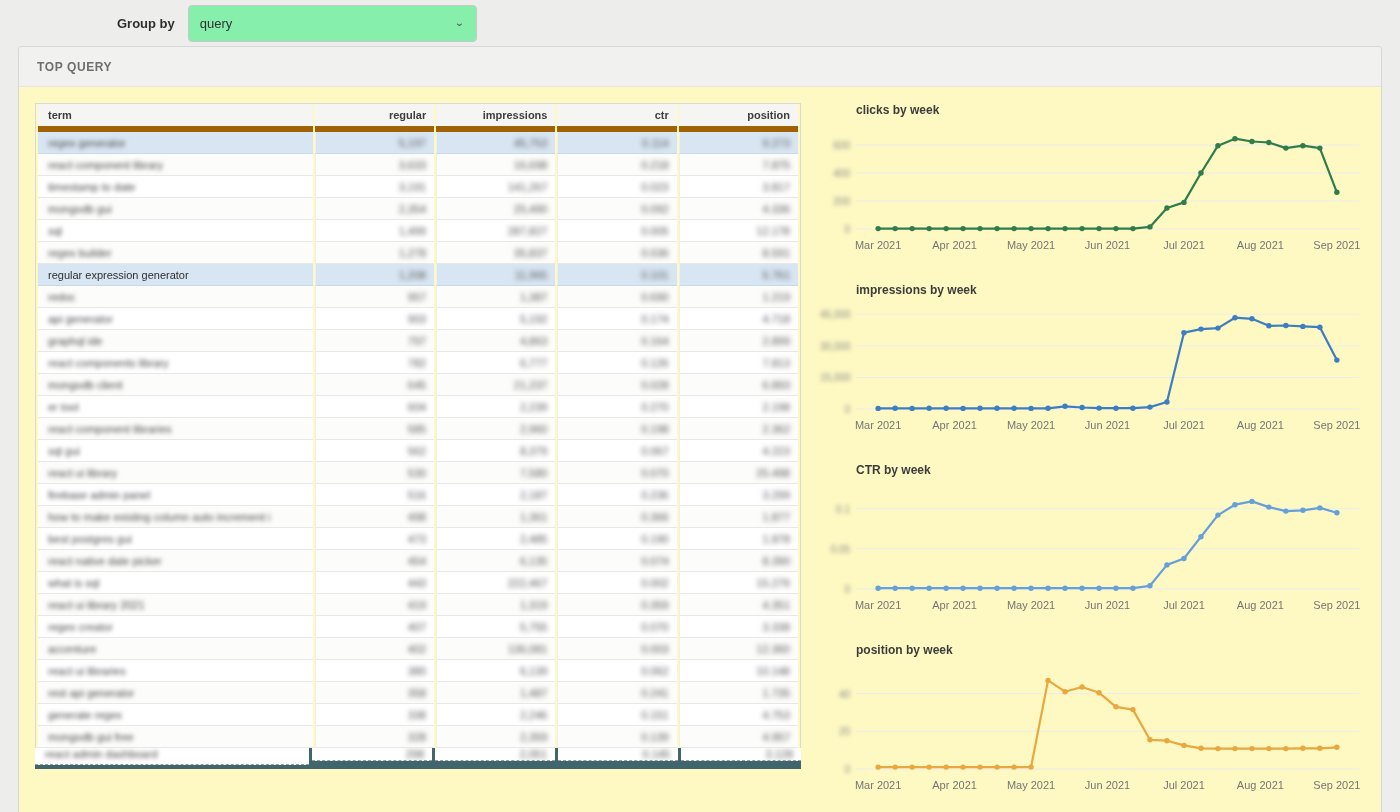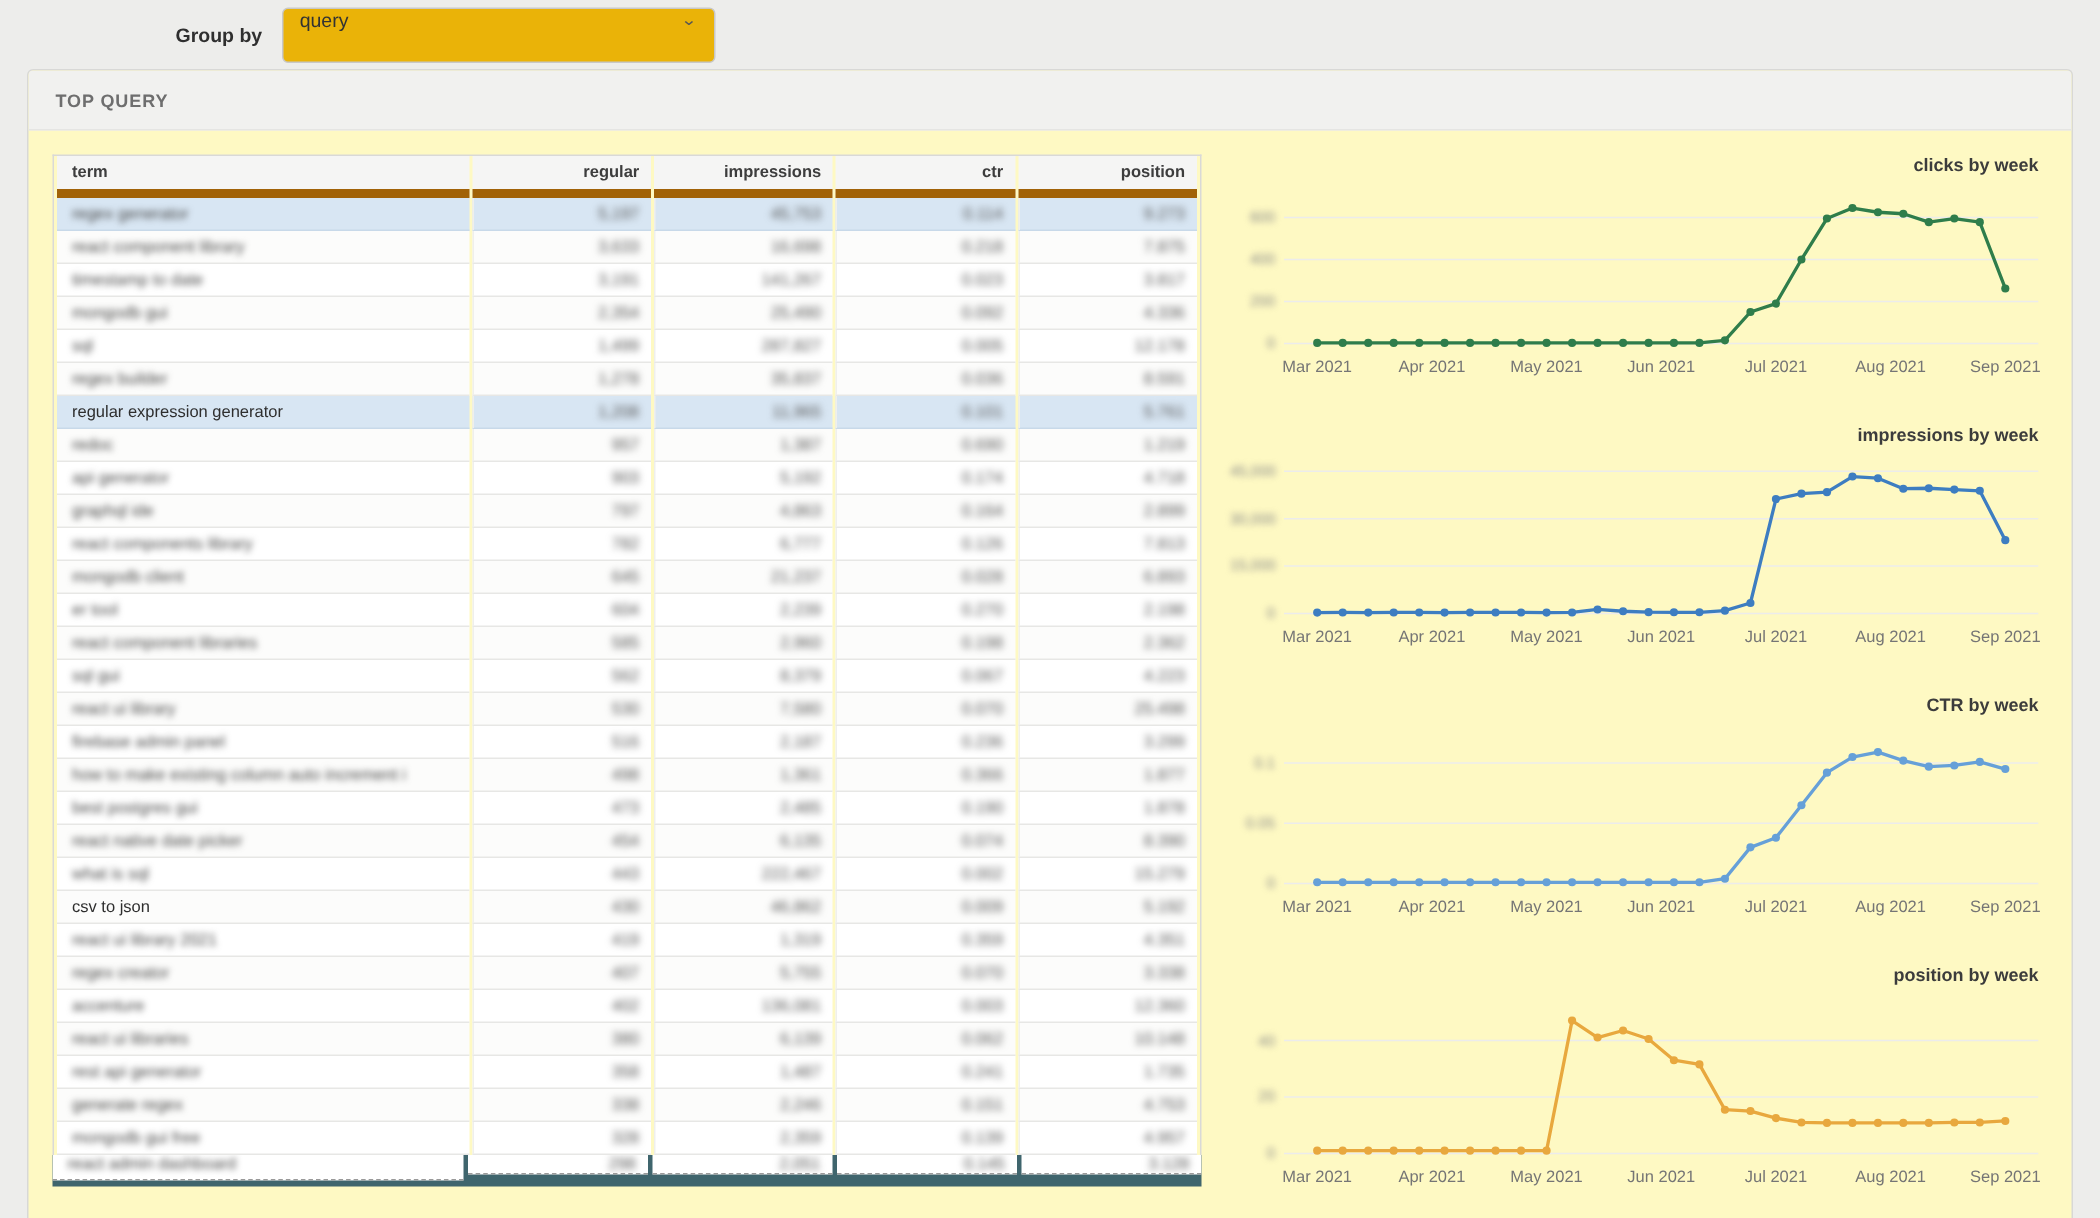--- a/index.html
+++ b/index.html
@@ -14,24 +14,24 @@
   .topbar {
     height: 46px;
     display: flex;
     align-items: center;
     padding-left: 117px;
     gap: 13px;
   }
   .groupby-label { font-size: 13px; font-weight: 700; color: #2f2f2f; }
   .select {
     width: 289px; height: 37px;
-    background: #eab308;
+    background: #86efac;
     border: 1px solid #c8c8c8;
     border-radius: 4px;
-    display: flex; justify-content: space-between;
+    display: flex; align-items: center; justify-content: space-between;
     padding: 0 11px;
     font-size: 13px; color: #333;
     cursor: pointer;
   }
   .select .chev { color: #555; font-size: 13px; line-height: 10px; transform: scaleY(.8); }
 
   
   .card {
     margin: 0 18px;
     height: 766px;
@@ -113,21 +113,21 @@
     text-align: right;
     overflow: hidden;
     white-space: nowrap;
   }
   .partial-strip .pcell.term { height: 17px; text-align: left; padding-left: 10px; }
 
   
   .charts { width: 545px; padding-right: 6px; }
   .chart { margin-bottom: 28px; }
   .chart-title {
-    text-align: right;
+    text-align: left;
     font-size: 12px; font-weight: 700; color: #3c3c3c;
     margin-bottom: 6px;
     padding-left: 36px;
   }
   .chart-area { position: relative; padding-left: 36px; height: 112px; }
   .chart-area svg { display: block; width: 100%; height: 112px; }
   .ylab {
     position: absolute; left: 0; width: 30px;
     text-align: right;
     font-size: 10px; color: #8a8a8a;
@@ -322,27 +322,20 @@
               <td><span class="blur-n">6,135</span></td>
               <td><span class="blur-n">0.074</span></td>
               <td><span class="blur-n">8.390</span></td>
             </tr>
             <tr>
               <td><span class="blur-t">what is sql</span></td>
               <td><span class="blur-n">443</span></td>
               <td><span class="blur-n">222,467</span></td>
               <td><span class="blur-n">0.002</span></td>
               <td><span class="blur-n">15.279</span></td>
-            </tr>
-            <tr>
-              <td><span>csv to json</span></td>
-              <td><span class="blur-n">430</span></td>
-              <td><span class="blur-n">46,862</span></td>
-              <td><span class="blur-n">0.009</span></td>
-              <td><span class="blur-n">5.192</span></td>
             </tr>
             <tr>
               <td><span class="blur-t">react ui library 2021</span></td>
               <td><span class="blur-n">419</span></td>
               <td><span class="blur-n">1,319</span></td>
               <td><span class="blur-n">0.359</span></td>
               <td><span class="blur-n">4.351</span></td>
             </tr>
             <tr>
               <td><span class="blur-t">regex creator</span></td>

